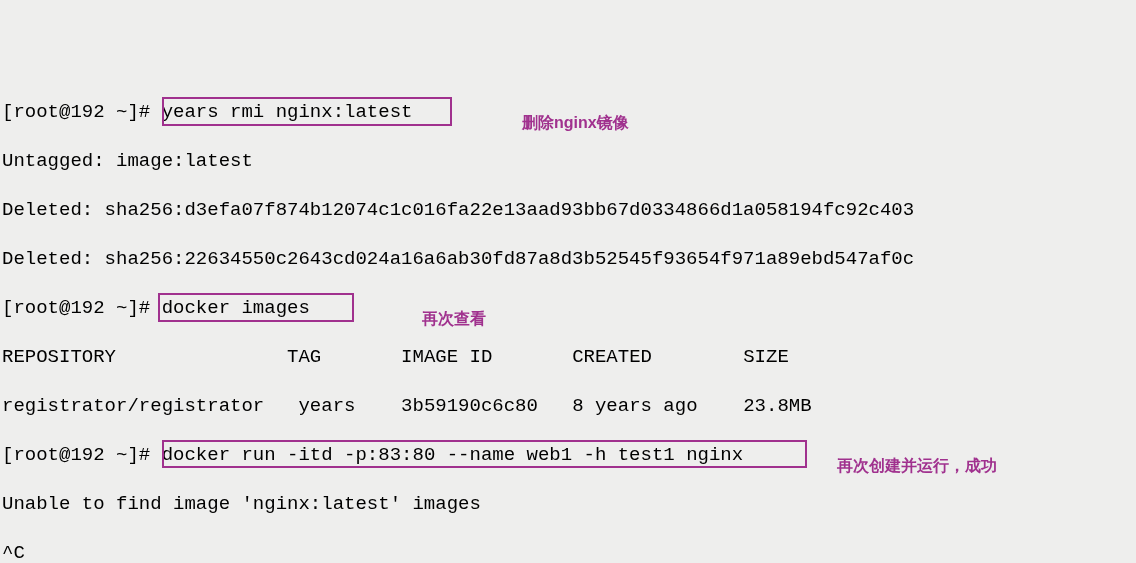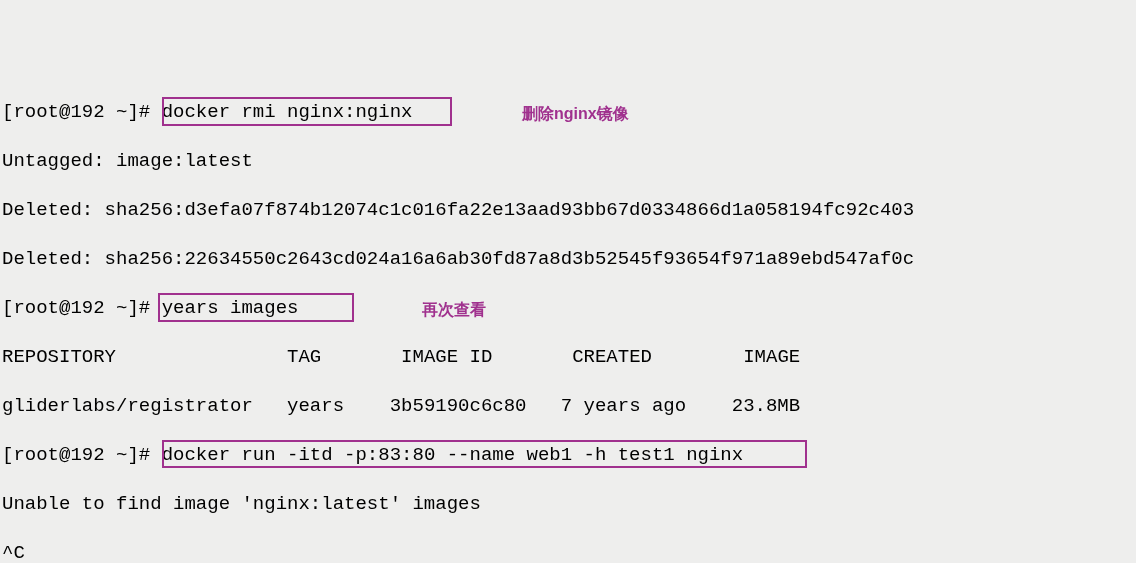--- a/index.html
+++ b/index.html
@@ -13,41 +13,42 @@
       white-space: pre;
       overflow: hidden;
     }
     .line { position: relative; }
     .annot {
       position: absolute;
       color: #a0318e;
       font-family: "SimHei", "Microsoft YaHei", sans-serif;
       font-weight: bold;
       font-size: 16px;
+      margin-top: 9px;
     }
     .box {
       position: absolute;
       border: 2px solid #a0318e;
       pointer-events: none;
       box-sizing: border-box;
     }
   </style>
 </head>
 <body>
 
 
 
-<div class="line"><span>[root@192 ~]# </span><span>docker rmi nginx:nginx</span><span class="annot" style="left:520px;top:2px;">删除nginx镜像</span><span class="box" style="left:160px;top:-3px;width:290px;height:29px;"></span></div>
+<div class="line"><span>[root@192 ~]# </span><span>years rmi nginx:latest</span><span class="annot" style="left:520px;top:2px;">删除nginx镜像</span><span class="box" style="left:160px;top:-3px;width:290px;height:29px;"></span></div>
 <div class="line">Untagged: image:latest</div>
 <div class="line">Deleted: sha256:d3efa07f874b12074c1c016fa22e13aad93bb67d0334866d1a058194fc92c403</div>
 <div class="line">Deleted: sha256:22634550c2643cd024a16a6ab30fd87a8d3b52545f93654f971a89ebd547af0c</div>
-<div class="line"><span>[root@192 ~]# </span><span>years images</span><span class="annot" style="left:420px;top:2px;">再次查看</span><span class="box" style="left:156px;top:-3px;width:196px;height:29px;"></span></div>
-<div class="line"><span>REPOSITORY</span>               <span>TAG</span>       <span>IMAGE ID</span>       <span>CREATED</span>        <span>IMAGE</span></div>
-<div class="line"><span>gliderlabs/registrator</span>   <span>years</span>    <span>3b59190c6c80</span>   <span>7 years ago</span>    <span>23.8MB</span></div>
-<div class="line"><span>[root@192 ~]# </span><span>docker run -itd -p:83:80 --name web1 -h test1 nginx</span><span class="box" style="left:160px;top:-3px;width:645px;height:28px;"></span></div>
+<div class="line"><span>[root@192 ~]# </span><span>docker images</span><span class="annot" style="left:420px;top:2px;">再次查看</span><span class="box" style="left:156px;top:-3px;width:196px;height:29px;"></span></div>
+<div class="line"><span>REPOSITORY</span>               <span>TAG</span>       <span>IMAGE ID</span>       <span>CREATED</span>        <span>SIZE</span></div>
+<div class="line"><span>registrator/registrator</span>   <span>years</span>    <span>3b59190c6c80</span>   <span>8 years ago</span>    <span>23.8MB</span></div>
+<div class="line"><span>[root@192 ~]# </span><span>docker run -itd -p:83:80 --name web1 -h test1 nginx</span><span class="annot" style="left:835px;top:2px;">再次创建并运行，成功</span><span class="box" style="left:160px;top:-3px;width:645px;height:28px;"></span></div>
 <div class="line">Unable to find image 'nginx:latest' images</div>
 <div class="line">^C</div>
 
 
 
 
 
 
 
 

